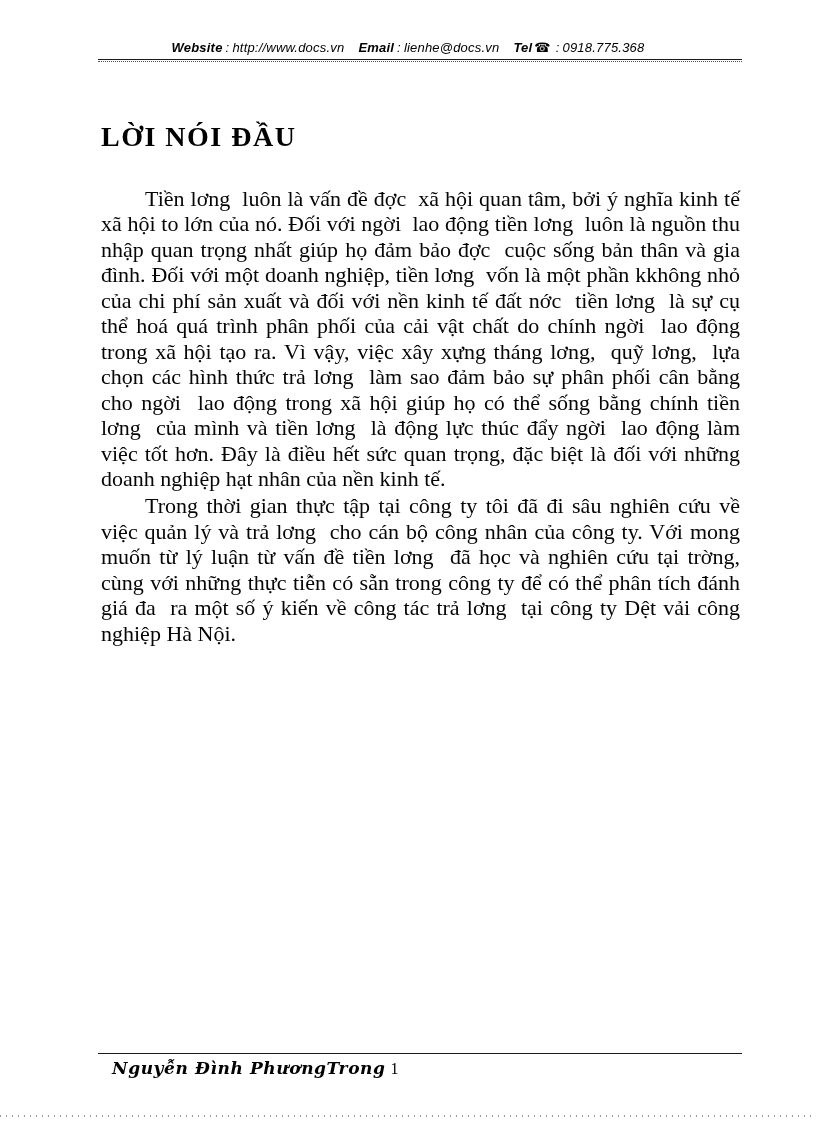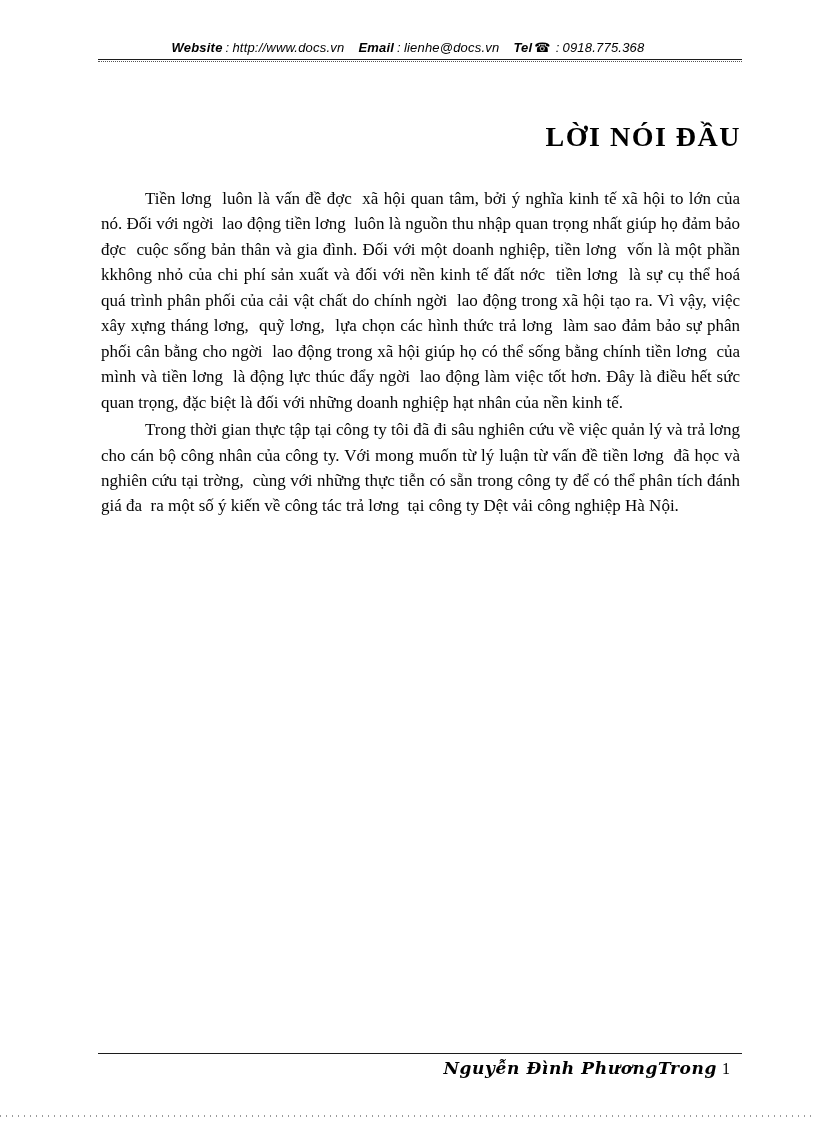--- a/index.html
+++ b/index.html
@@ -49,62 +49,62 @@
     height: 1px;
   }
 
   
   .doc-title {
     position: absolute;
     top: 121px;
     left: 101px;
     width: 640px;
     margin: 0;
-    text-align: right;
+    text-align: left;
     font-family: "Liberation Serif", serif;
     font-weight: 700;
     font-size: 28px;
     letter-spacing: 1.5px;
     color: #000000;
   }
 
   
   .body-text {
     position: absolute;
     top: 186px;
     left: 101px;
     width: 639px;
   }
   .body-text p {
     margin: 0;
     font-family: "Liberation Serif", serif;
-    font-size: 17px;
+    font-size: 22px;
     line-height: 25.45px;
     text-align: justify;
     text-indent: 44px;
     white-space: pre-wrap;
     color: #050505;
   }
   .body-text p + p { margin-top: 2px; }
 
   
   .footer-rule {
     position: absolute;
     top: 1053px;
     left: 98px;
     width: 644px;
     border-top: 1.4px solid #1c1c1c;
   }
   .footer-row {
     position: absolute;
     top: 1058px;
-    left: 100px;
+    left: 112px;
     width: 630px;
     display: flex;
-    justify-content: flex-end;
+    justify-content: flex-start;
     align-items: baseline;
   }
   .script-text {
     font-family: "DejaVu Serif", serif;
     font-style: italic;
     font-weight: 700;
     font-size: 17px;
     letter-spacing: 0.6px;
     color: #000000;
   }

